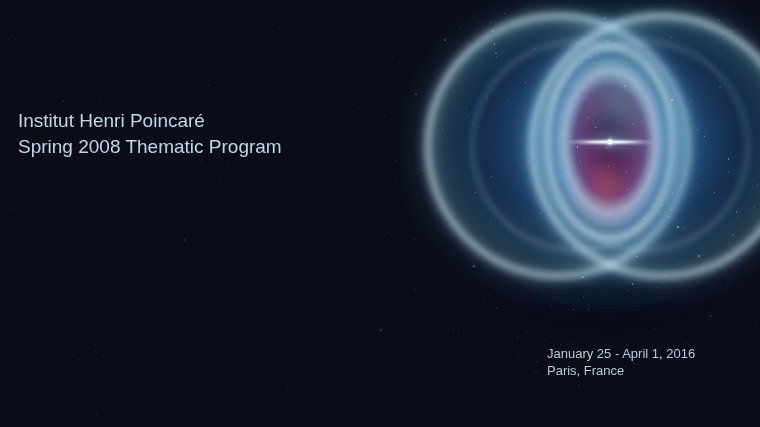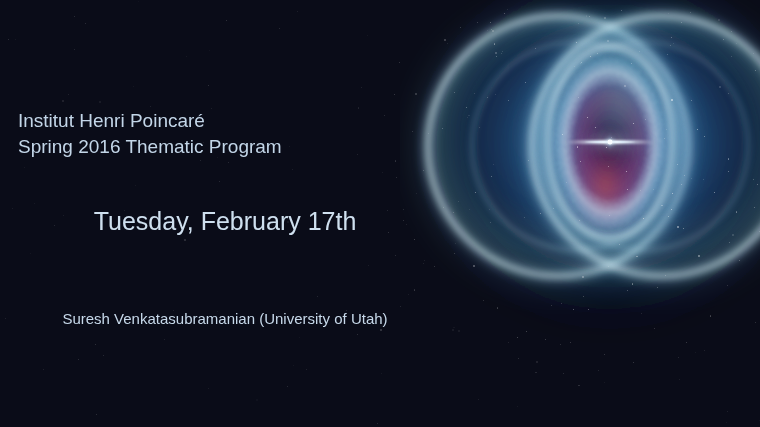--- a/index.html
+++ b/index.html
@@ -472,21 +472,21 @@
       <div class="star" style="left: 102.6px; top: 354.5px; width: 1px; height: 1px; opacity: 0.16;"></div>
       <div class="star" style="left: 579px; top: 220.4px; width: 1px; height: 1px; opacity: 0.33;"></div>
       <div class="star" style="left: 135.1px; top: 185.1px; width: 1px; height: 1px; opacity: 0.07;"></div>
       <div class="star" style="left: 536px; top: 361.4px; width: 1.5px; height: 1.5px; opacity: 0.11;"></div>
       <div class="star" style="left: 518.2px; top: 357.6px; width: 1px; height: 1px; opacity: 0.18;"></div>
       <div class="star" style="left: 366.7px; top: 34.8px; width: 1px; height: 1px; opacity: 0.06;"></div>
     </div>
 
 
   <div class="subtitle">Institut Henri Poincaré
-Spring 2016 Thematic Program</div>
-
-  <div class="event-date">Tuesday, February 17th</div>
-
-
-  <div class="speaker">Suresh Venkatasubramanian (University of Utah)</div>
-
+Spring 2008 Thematic Program</div>
+
+
+
+
+  <div class="footer">January 25 - April 1, 2016
+Paris, France</div>
 
 </div>
 
 </body></html>

